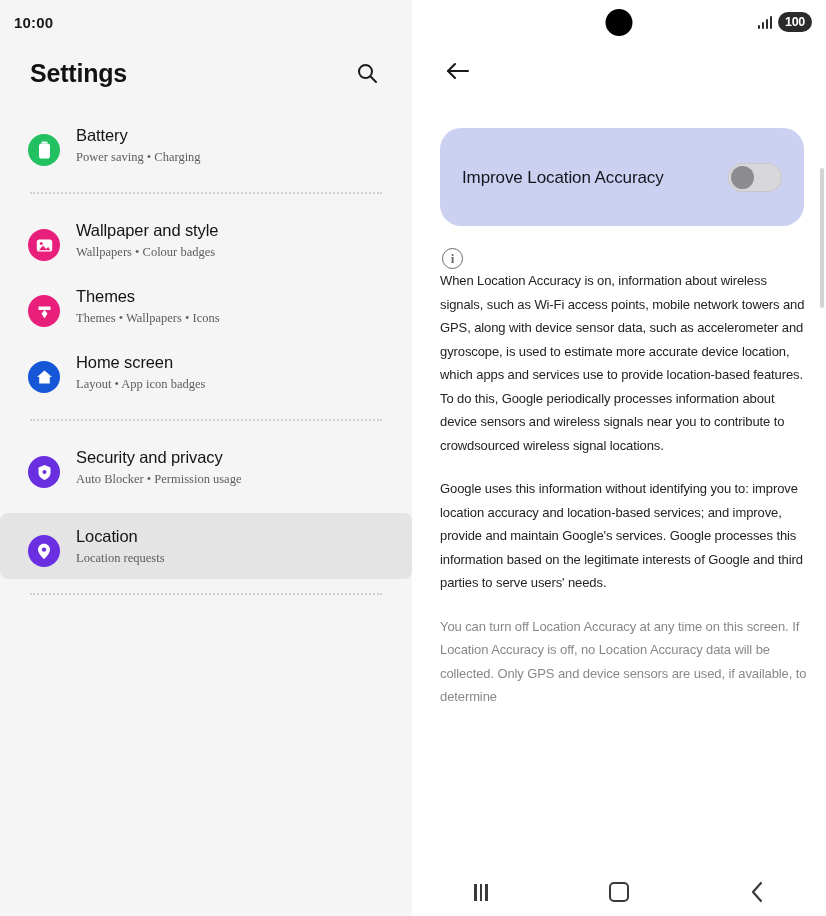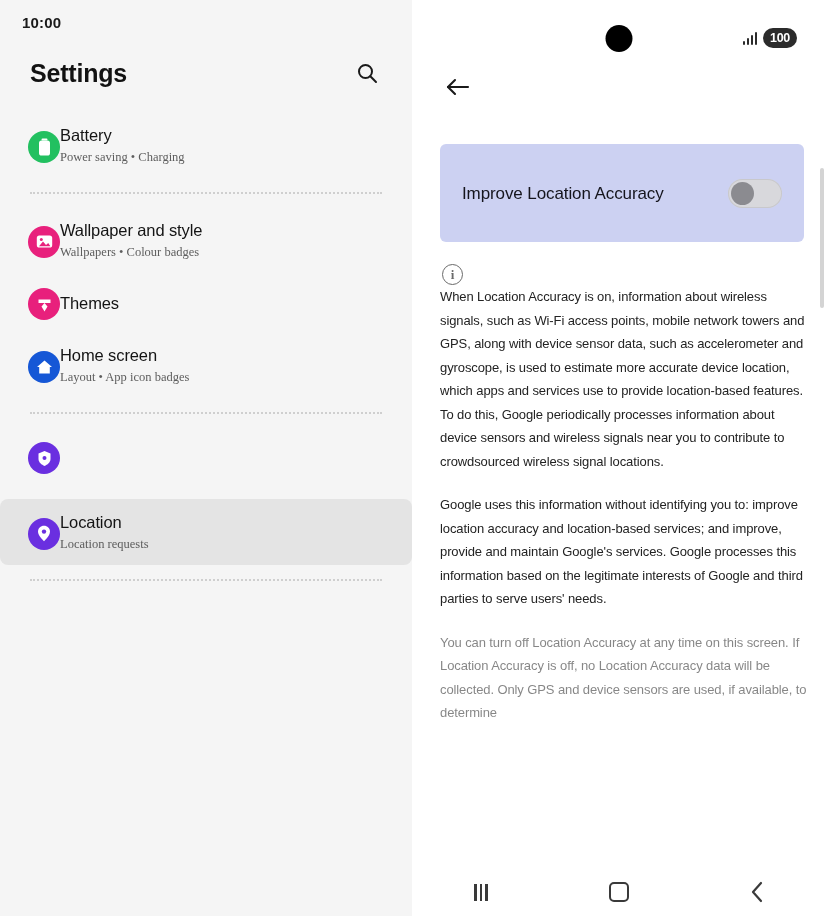--- a/index.html
+++ b/index.html
@@ -18,43 +18,44 @@
   
   .left-pane {
     width: 412px; height: 916px;
     background: #f5f5f5;
     position: relative;
     overflow: hidden;
   }
   .status-left {
     height: 44px;
     display: flex; align-items: center;
-    padding-left: 22px;
+    padding-left: 14px;
   }
   .status-left .clock {
     font-size: 15px; font-weight: bold; color: #1a1a1a;
     letter-spacing: 0.2px;
   }
   .settings-header {
     display: flex; align-items: center; justify-content: space-between;
     padding: 12px 28px 22px 30px;
   }
   .settings-title {
     font-size: 25px; font-weight: bold; color: #121212;
     letter-spacing: -0.2px;
   }
   .search-btn {
     width: 34px; height: 34px;
     display: flex; align-items: center; justify-content: center;
   }
 
   .list { padding: 0 0 0 0; }
   .row {
-    display: flex; align-items: center;
+    display: flex; align-items: flex-end;
     padding: 12px 22px 12px 28px;
+    gap: 16px;
   }
   .row.selected {
     background: #e4e4e4;
     border-radius: 8px;
     margin-top: 13px;
   }
   .row-icon {
     width: 32px; height: 32px; border-radius: 50%;
     flex: 0 0 32px;
     display: flex; align-items: center; justify-content: center;
@@ -78,24 +79,23 @@
   
   .right-pane {
     width: 414px; height: 916px;
     background: #ffffff;
     position: relative;
     overflow: hidden;
   }
   .status-right {
     height: 44px;
     display: flex; align-items: center; justify-content: flex-end;
-    padding-right: 29px;
+    padding-right: 14px;
     gap: 6px;
     position: relative;
-    margin-top: 16px;
   }
   .camera-hole {
     position: absolute;
     left: 50%; transform: translateX(-50%);
     top: 9px;
     width: 27px; height: 27px; border-radius: 50%;
     background: #000000;
   }
   .signal-bars { display: flex; align-items: flex-end; gap: 1.5px; height: 13px; }
   .signal-bars i {
@@ -122,21 +122,21 @@
   .page-title {
     font-size: 30px; color: #171717;
     padding: 52px 30px 0 28px;
     letter-spacing: -0.5px;
     line-height: 36px;
   }
 
   .toggle-card {
     margin: 38px 22px 0 28px;
     background: #ccd1f2;
-    border-radius: 6px;
+    border-radius: 21px;
     padding: 20px 22px 20px 22px;
     display: flex; align-items: center; justify-content: space-between;
     gap: 14px;
     min-height: 98px;
   }
   .toggle-card-label {
     font-size: 17px; color: #15151d; line-height: 25px;
     letter-spacing: -0.1px;
   }
   .switch {
@@ -252,20 +252,21 @@
 
       <div class="row">
         <div class="row-icon" style="background:#e8207c;">
           <svg width="17" height="17" viewBox="0 0 17 17">
               <path d="M2.5 3.5 h12 v3.5 h-12 z" fill="#fff"></path>
               <path d="M8.5 7 l3 3.5 -3 5 -3 -5 z" fill="#fff"></path>
             </svg>
         </div>
         <div class="row-text">
           <div class="row-title">Themes</div>
+          <div class="row-sub">Themes  •  Wallpapers  •  Icons</div>
         </div>
       </div>
 
       <div class="row">
         <div class="row-icon" style="background:#1557d6;">
           <svg width="17" height="16" viewBox="0 0 17 16">
               <path d="M8.5 1.5 L16 8 h-2.2 v6.5 H3.2 V8 H1 Z" fill="#fff"></path>
             </svg>
         </div>
         <div class="row-text">
@@ -275,20 +276,24 @@
       </div>
 
       <div class="divider"></div>
 
       <div class="row">
         <div class="row-icon" style="background:#6a2fe0;">
           <svg width="15" height="17" viewBox="0 0 15 17">
               <path d="M7.5 1 L13.5 3.5 V9 c0 3.4 -3.2 5.8 -6 6.9 C4.7 14.8 1.5 12.4 1.5 9 V3.5 Z" fill="#fff"></path>
               <circle cx="7.5" cy="8" r="2" fill="#6a2fe0"></circle>
             </svg>
+        </div>
+        <div class="row-text">
+          <div class="row-title">Security and privacy</div>
+          <div class="row-sub">Auto Blocker  •  Permission usage</div>
         </div>
       </div>
 
       <div class="row selected">
         <div class="row-icon" style="background:#6a2fe0;">
           <svg width="14" height="17" viewBox="0 0 14 17">
               <path d="M7 0.8 C10.4 0.8 13 3.4 13 6.7 C13 10.6 7 16.2 7 16.2 C7 16.2 1 10.6 1 6.7 C1 3.4 3.6 0.8 7 0.8 Z" fill="#fff"></path>
               <circle cx="7" cy="6.6" r="2.2" fill="#6a2fe0"></circle>
             </svg>
         </div>

